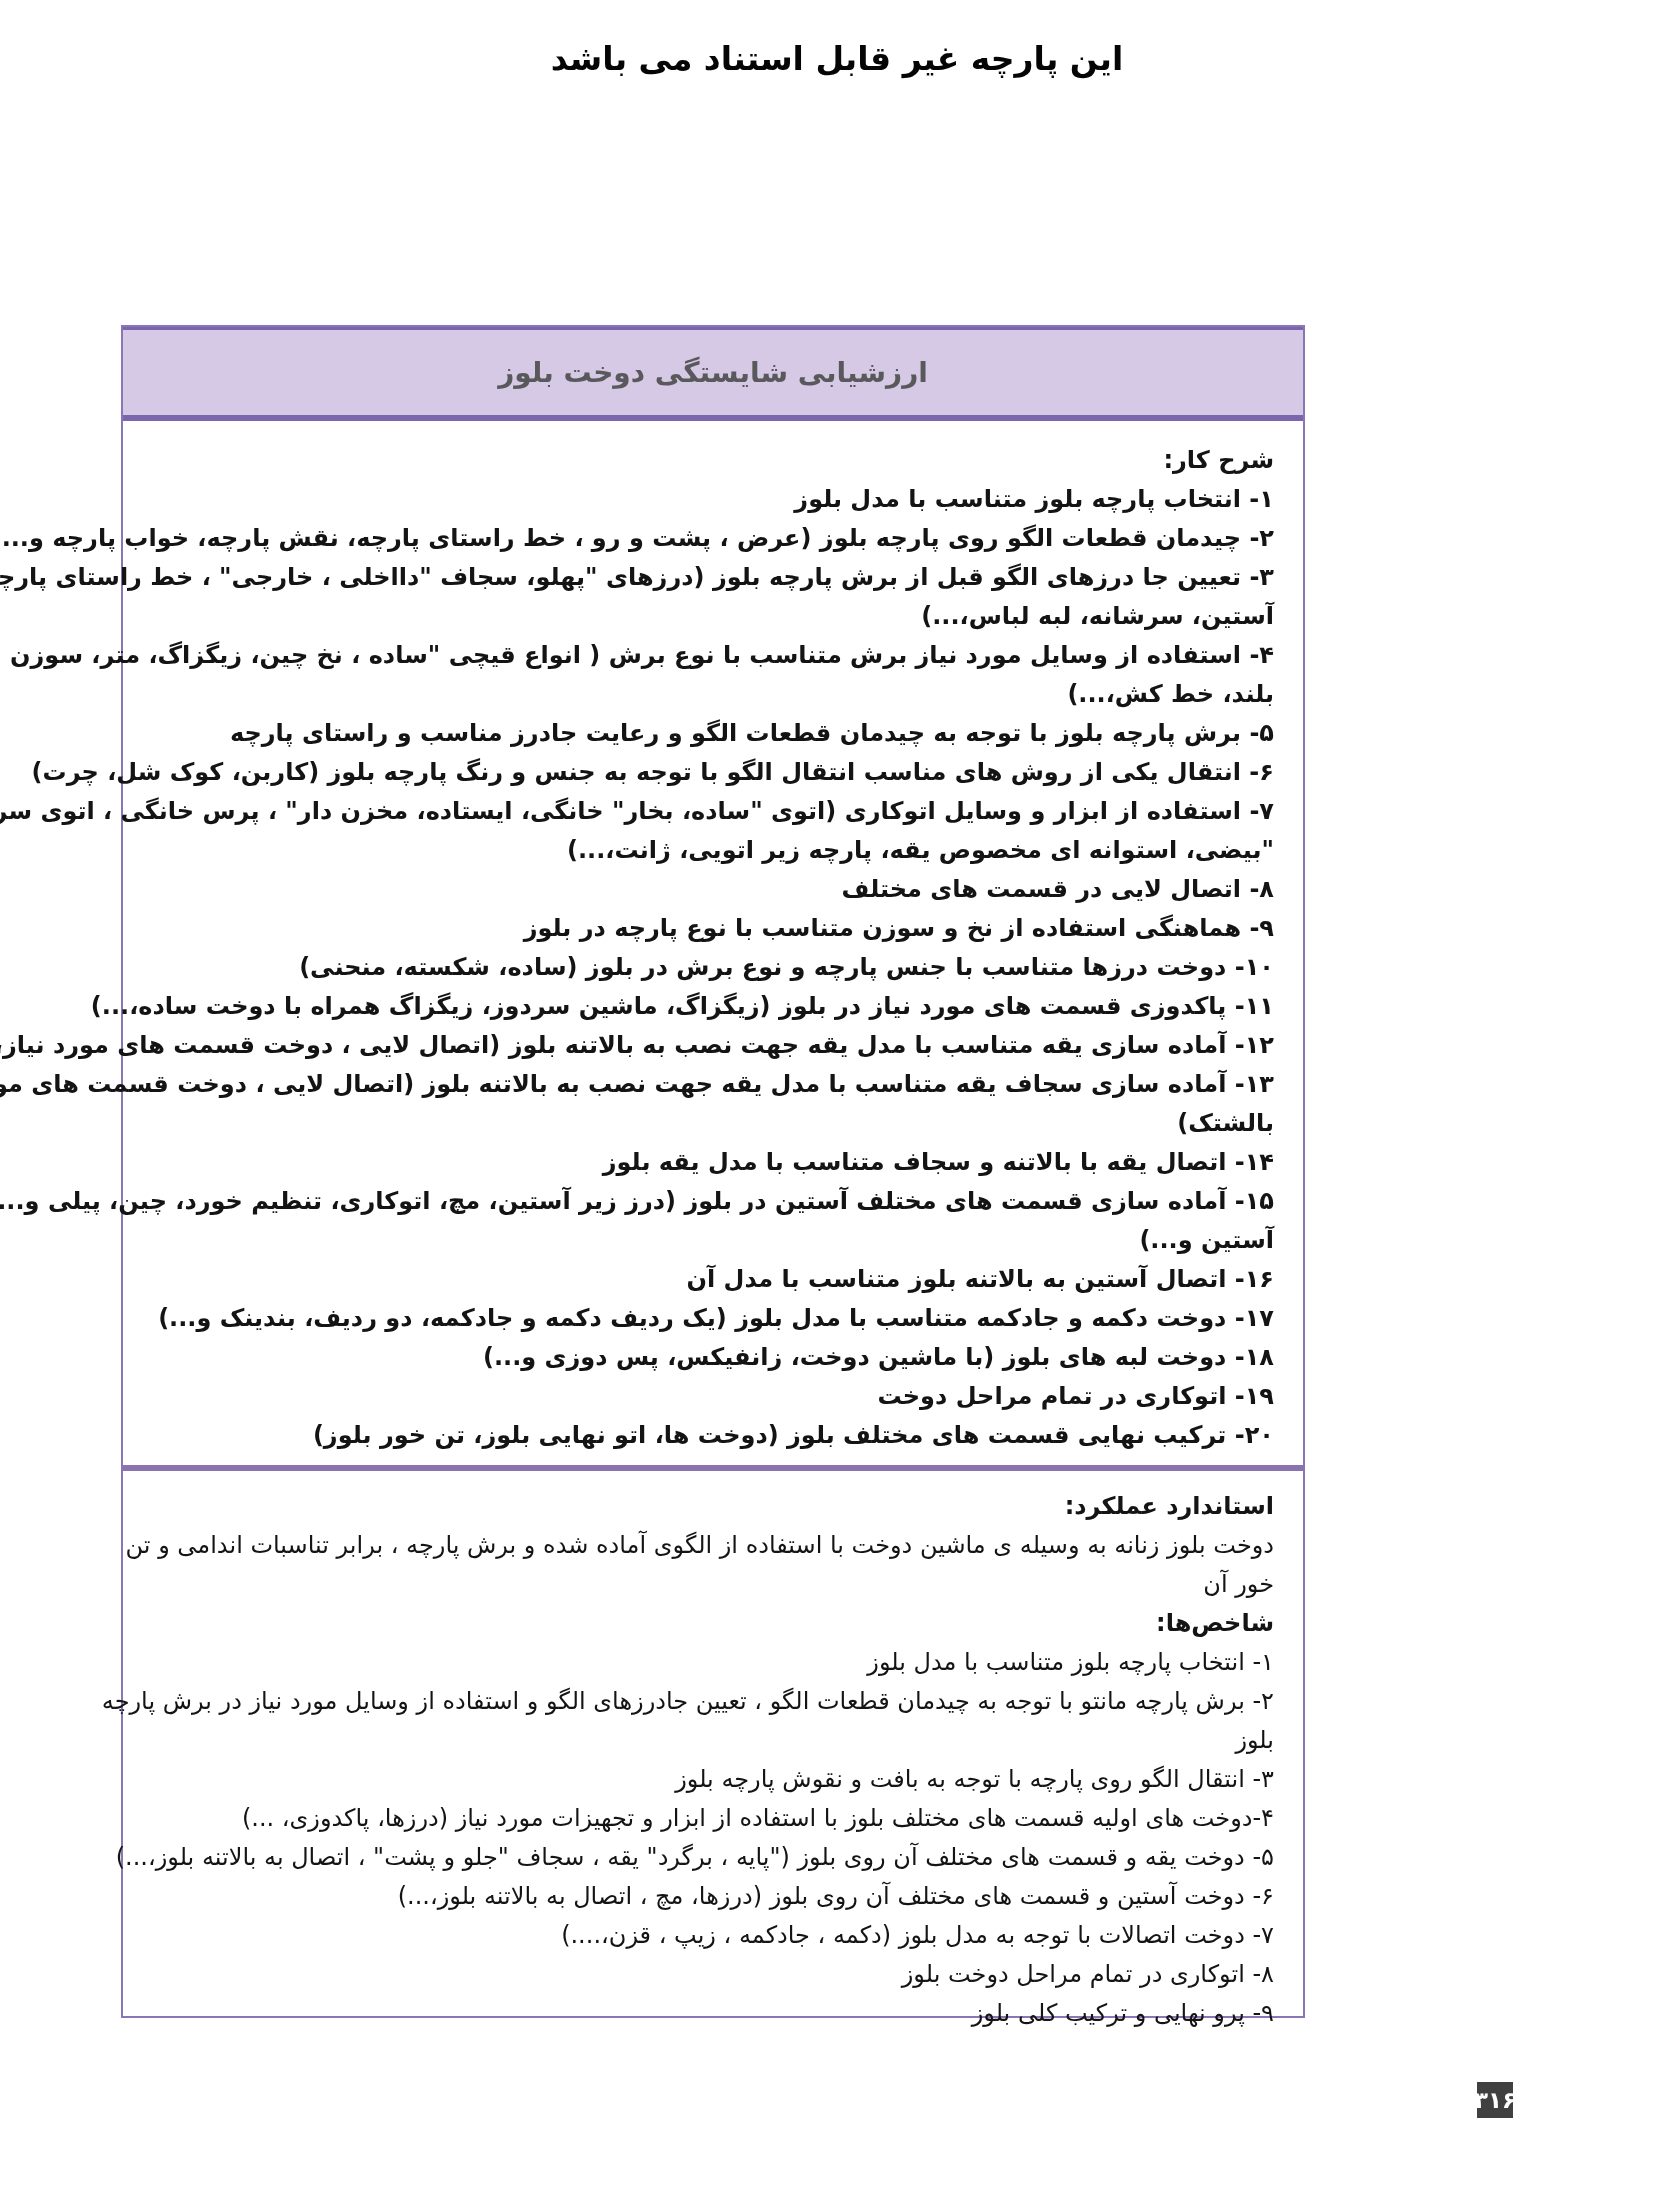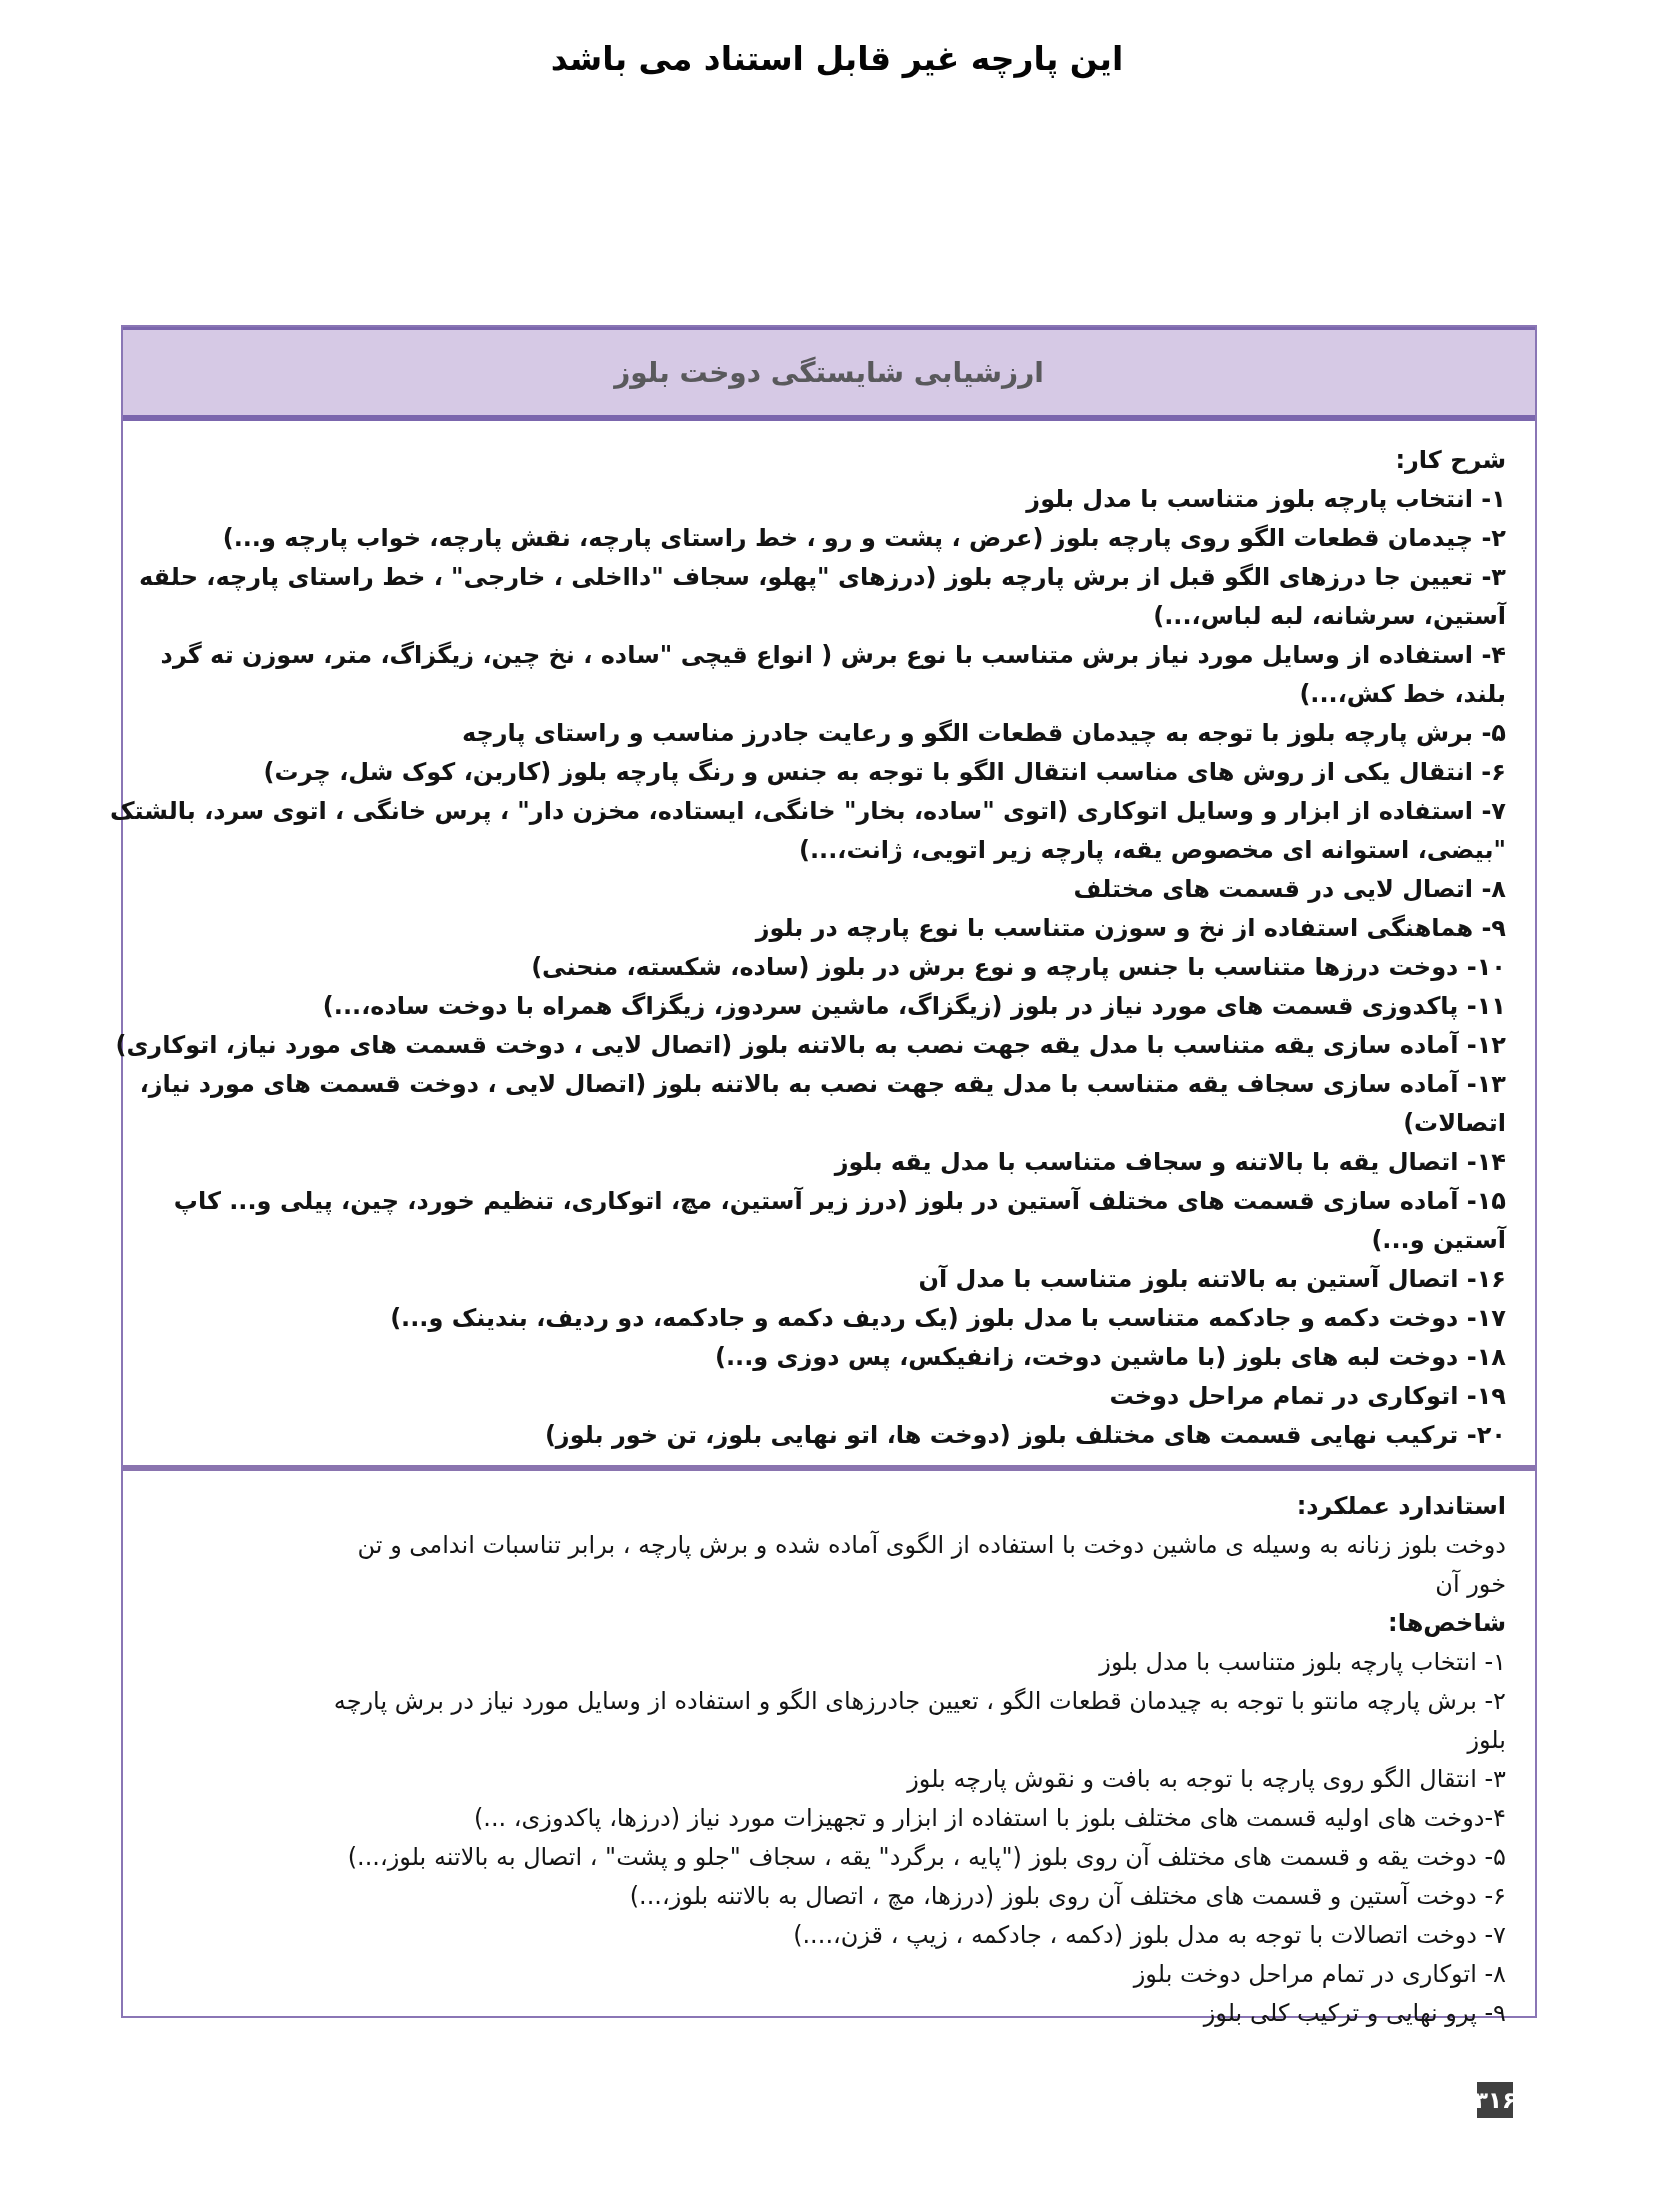--- a/index.html
+++ b/index.html
@@ -6,21 +6,21 @@
   body{
     width:1674px;height:2205px;position:relative;background:#ffffff;
     font-family:"DejaVu Sans",sans-serif;overflow:hidden;
   }
   .watermark{
     position:absolute;top:39px;left:0;width:1674px;
     text-align:center;font-size:33px;font-weight:600;color:#050505;
     direction:rtl;
   }
   .eval-box{
-    position:absolute;left:121px;top:325px;width:1416px;height:1693px;
+    position:absolute;left:121px;top:325px;width:1184px;height:1693px;
     border:2.5px solid #8a76b5;background:#ffffff;box-sizing:border-box;
   }
   .box-header{
     height:85px;background:#d6c9e5;
     border-top:3.5px solid #7b66ad;border-bottom:6px solid #7b66ad;
     display:flex;align-items:center;justify-content:center;
     font-size:28px;font-weight:bold;color:#59595c;direction:rtl;
   }
   .section{direction:rtl;text-align:right;padding:20px 29px 0 29px;color:#141414;}
   .section .line{
@@ -62,21 +62,21 @@
         <div class="line">۵- برش پارچه بلوز با توجه به چیدمان قطعات الگو و رعایت جادرز مناسب و راستای پارچه</div>
         <div class="line">۶- انتقال یکی از روش های مناسب انتقال الگو با توجه به جنس و رنگ پارچه بلوز (کاربن، کوک شل، چرت)</div>
         <div class="line">۷- استفاده از ابزار و وسایل اتوکاری (اتوی "ساده، بخار" خانگی، ایستاده، مخزن دار" ، پرس خانگی ، اتوی سرد، بالشتک</div>
         <div class="line">"بیضی، استوانه ای مخصوص یقه، پارچه زیر اتویی، ژانت،...)</div>
         <div class="line">۸- اتصال لایی در قسمت های مختلف</div>
         <div class="line">۹- هماهنگی استفاده از نخ و سوزن متناسب با نوع پارچه در بلوز</div>
         <div class="line">۱۰- دوخت درزها متناسب با جنس پارچه و نوع برش در بلوز (ساده، شکسته، منحنی)</div>
         <div class="line">۱۱- پاکدوزی قسمت های مورد نیاز در بلوز (زیگزاگ، ماشین سردوز، زیگزاگ همراه با دوخت ساده،...)</div>
         <div class="line">۱۲- آماده سازی یقه متناسب با مدل یقه جهت نصب به بالاتنه بلوز (اتصال لایی ، دوخت قسمت های مورد نیاز، اتوکاری)</div>
         <div class="line">۱۳- آماده سازی سجاف یقه متناسب با مدل یقه جهت نصب به بالاتنه بلوز (اتصال لایی ، دوخت قسمت های مورد نیاز،</div>
-        <div class="line">اتصالات)</div>
+        <div class="line">بالشتک)</div>
         <div class="line">۱۴- اتصال یقه با بالاتنه و سجاف متناسب با مدل یقه بلوز</div>
         <div class="line">۱۵- آماده سازی قسمت های مختلف آستین در بلوز (درز زیر آستین، مچ، اتوکاری، تنظیم خورد، چین، پیلی و... کاپ</div>
         <div class="line">آستین و...)</div>
         <div class="line">۱۶- اتصال آستین به بالاتنه بلوز متناسب با مدل آن</div>
         <div class="line">۱۷- دوخت دکمه و جادکمه متناسب با مدل بلوز (یک ردیف دکمه و جادکمه، دو ردیف، بندینک و...)</div>
         <div class="line">۱۸- دوخت لبه های بلوز (با ماشین دوخت، زانفیکس، پس دوزی و...)</div>
         <div class="line">۱۹- اتوکاری در تمام مراحل دوخت</div>
         <div class="line">۲۰- ترکیب نهایی قسمت های مختلف بلوز (دوخت ها، اتو نهایی بلوز، تن خور بلوز)</div>
       </div>
   </div>

